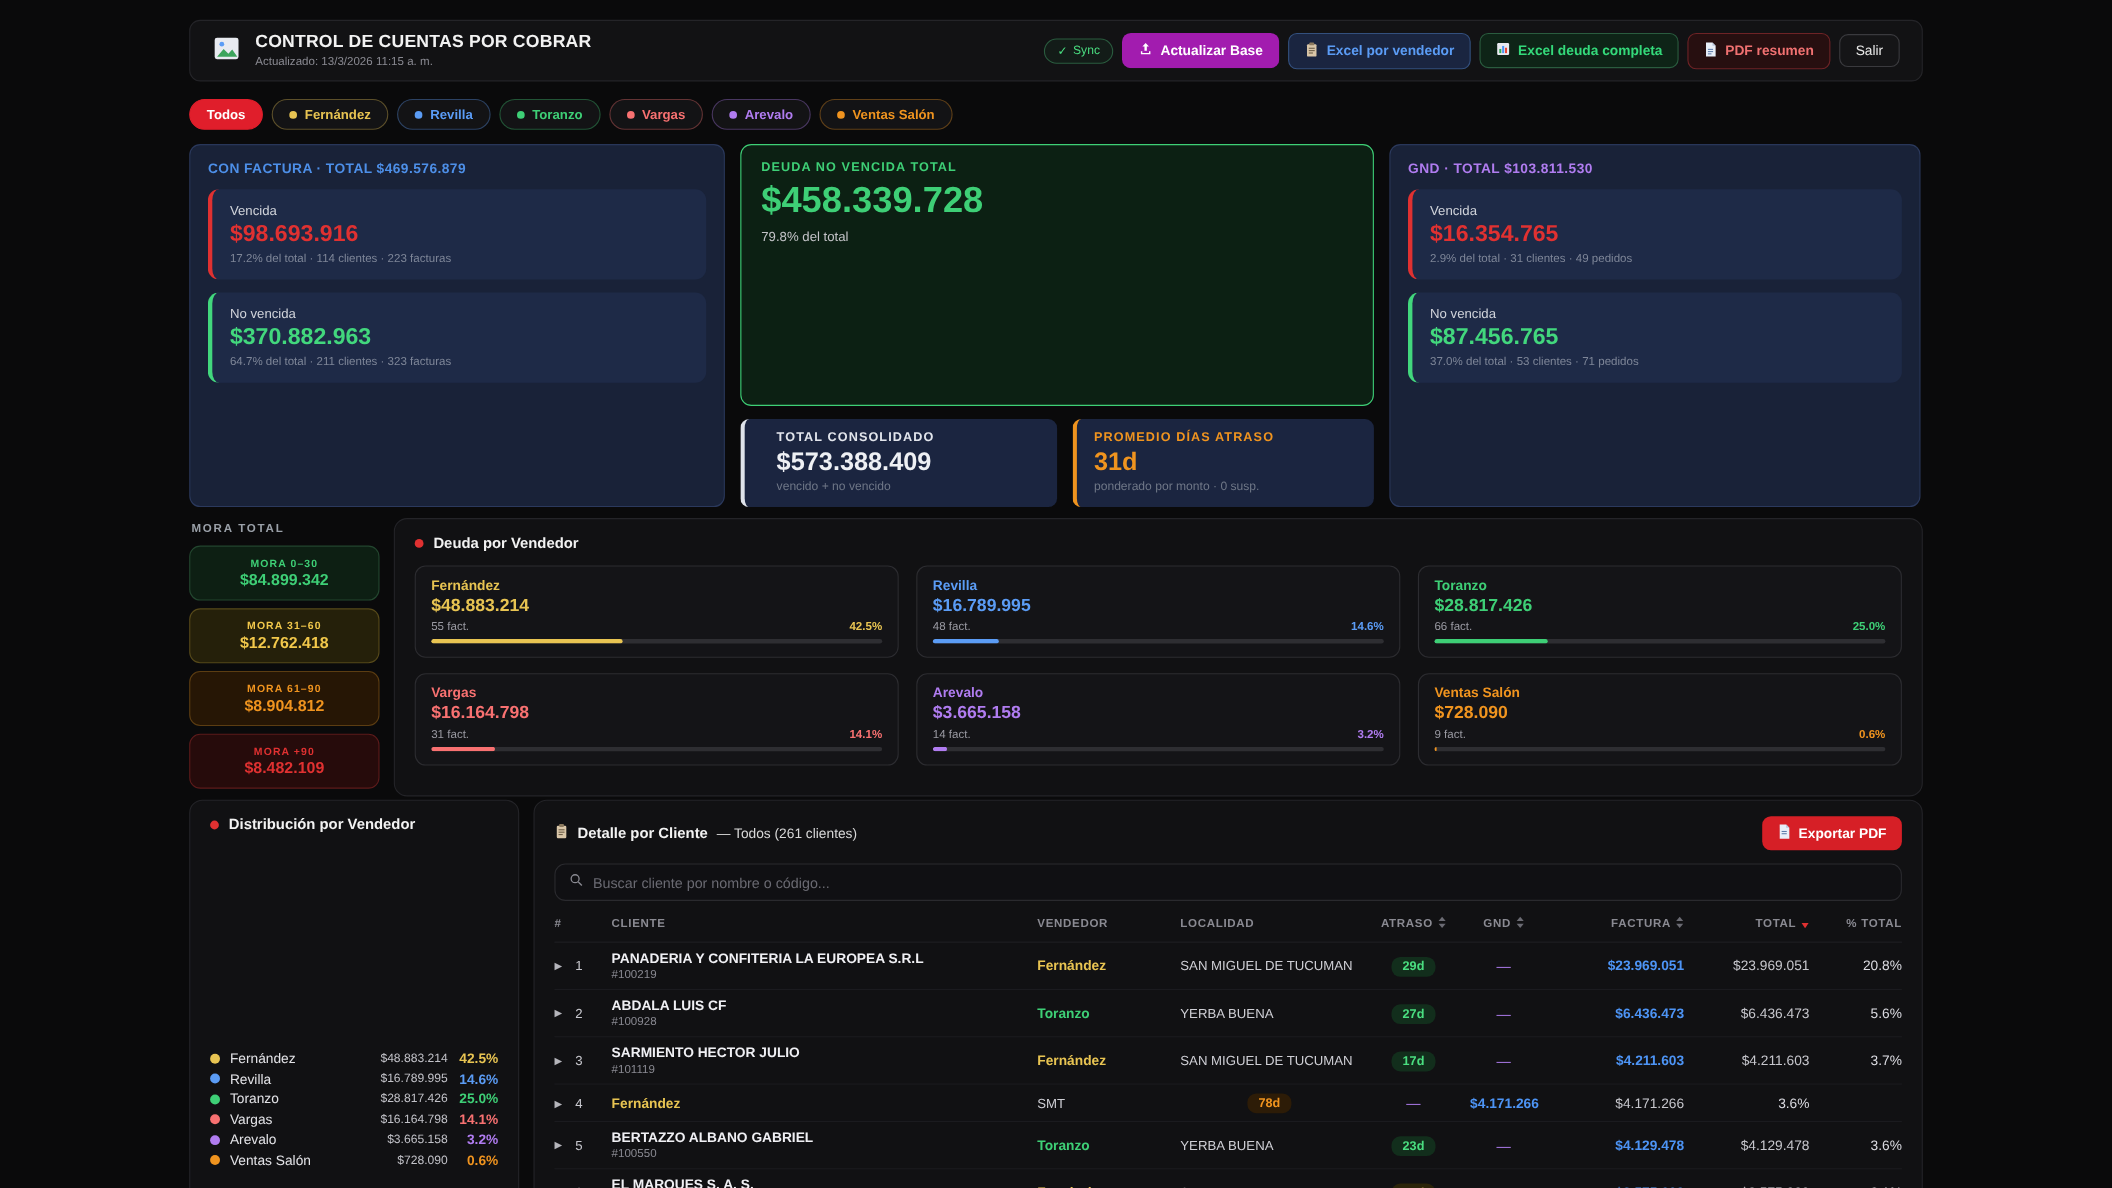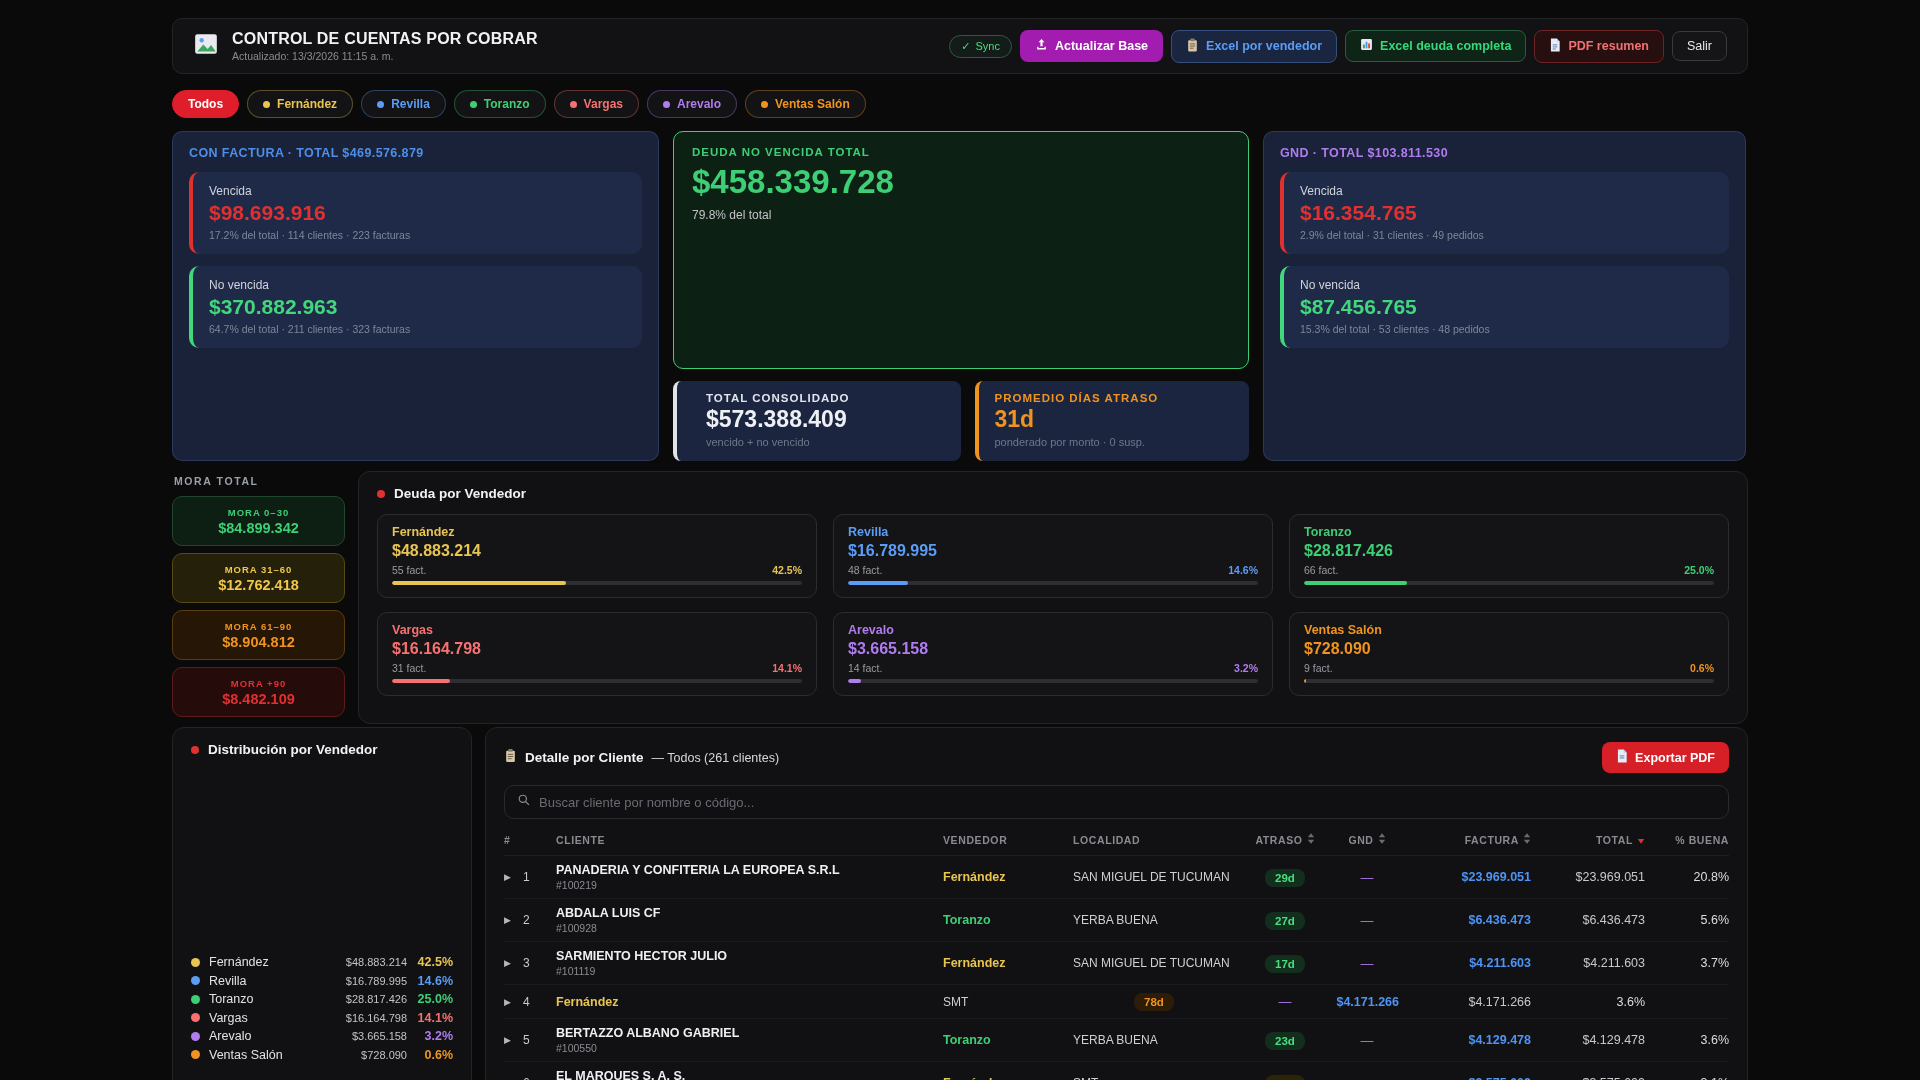--- a/index.html
+++ b/index.html
@@ -276,21 +276,21 @@
 
           <div class="navy-card" style="border-left-color: rgb(224, 49, 49);">
             <div class="clabel">Vencida</div>
             <div class="camount" style="color: rgb(224, 49, 49);">$16.354.765</div>
             <div class="csub">2.9% del total · 31 clientes · 49 pedidos</div>
           </div>
 
           <div class="navy-card" style="border-left-color: rgb(66, 215, 125);">
             <div class="clabel">No vencida</div>
             <div class="camount" style="color: rgb(66, 215, 125);">$87.456.765</div>
-            <div class="csub">15.3% del total · 53 clientes · 48 pedidos</div>
+            <div class="csub">37.0% del total · 53 clientes · 71 pedidos</div>
           </div>
         </div>
     </div>
   </div>
 
   <div class="mid-row">
     <div>
       <div class="mora-label">MORA TOTAL</div>
       <div>
 
@@ -547,21 +547,21 @@
             <span>TOTAL</span>
 
             <span class="ic ic-desc">
               <svg width="8" height="10" viewBox="0 0 10 12">
                 <path d="M5 12L9 6H1z" fill="#e03131"></path>
               </svg>
             </span>
           </div>
 
           <div class="th al-right sort-none">
-            <span>% BUENA</span>
+            <span>% TOTAL</span>
 
           </div>
         </div>
 
       <div>
 
           <div class="tgrid trow">
             <div class="cell-first">
               <span class="expander">▶</span>
               <span class="rownum">1</span>

